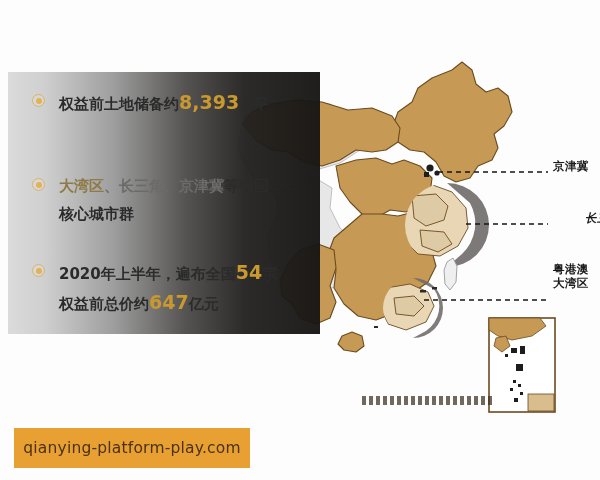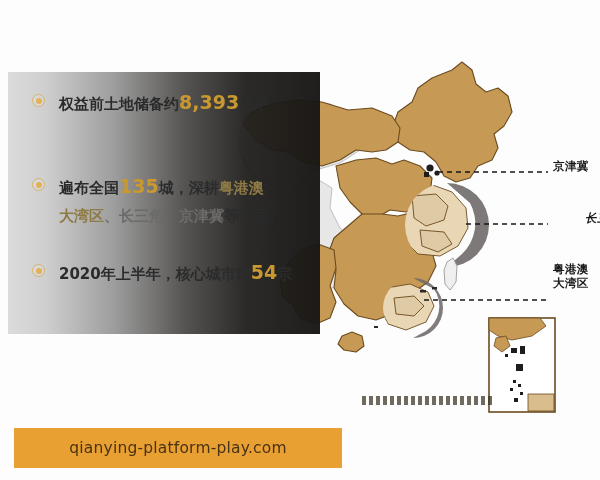--- a/index.html
+++ b/index.html
@@ -128,21 +128,21 @@
         #3a3122 0px, #3a3122 4px,
         rgba(255,255,255,0) 4px, rgba(255,255,255,0) 7px);
     filter: blur(0.6px);
   }
 
   
   #url-banner {
     position: absolute;
     left: 14px;
     top: 428px;
-    width: 328px;
+    width: 236px;
     height: 40px;
     background: #e8a033;
     display: flex;
     align-items: center;
     justify-content: center;
   }
   #url-banner-text {
     color: #4a3214;
     font-size: 15.5px;
     letter-spacing: 0.2px;
@@ -282,29 +282,30 @@
     <div class="bullet-row" id="bullet-row-0">
       <div class="bullet-marker"></div>
       <div class="bullet-text">
         <div><span>权益前土地储备约</span><span class="num">8,393</span><span>万平</span></div>
       </div>
     </div>
 
     <div class="bullet-row" id="bullet-row-1">
       <div class="bullet-marker"></div>
       <div class="bullet-text">
-        <div><span>遍布全国</span><span class="num">135</span><span>城，深耕</span><span class="frag-dim">粤港澳</span></div>
         <div><span class="frag-dim">大湾区</span><span class="frag-dim2">、长三角、京津冀</span><span>等中国</span></div>
+        <div>核心城市群</div>
       </div>
     </div>
 
     <div class="bullet-row" id="bullet-row-2">
       <div class="bullet-marker"></div>
       <div class="bullet-text">
-        <div><span>2020年上半年，核心城市群</span><span class="num">54</span><span>宗</span></div>
+        <div><span>2020年上半年，遍布全国</span><span class="num">54</span><span>宗</span></div>
+        <div><span>权益前总价约</span><span class="num">647</span><span>亿元</span></div>
       </div>
     </div>
   </div>
 
   <div id="url-banner">
     <span id="url-banner-text">qianying-platform-play.com</span>
   </div>
 
 </div>
 

